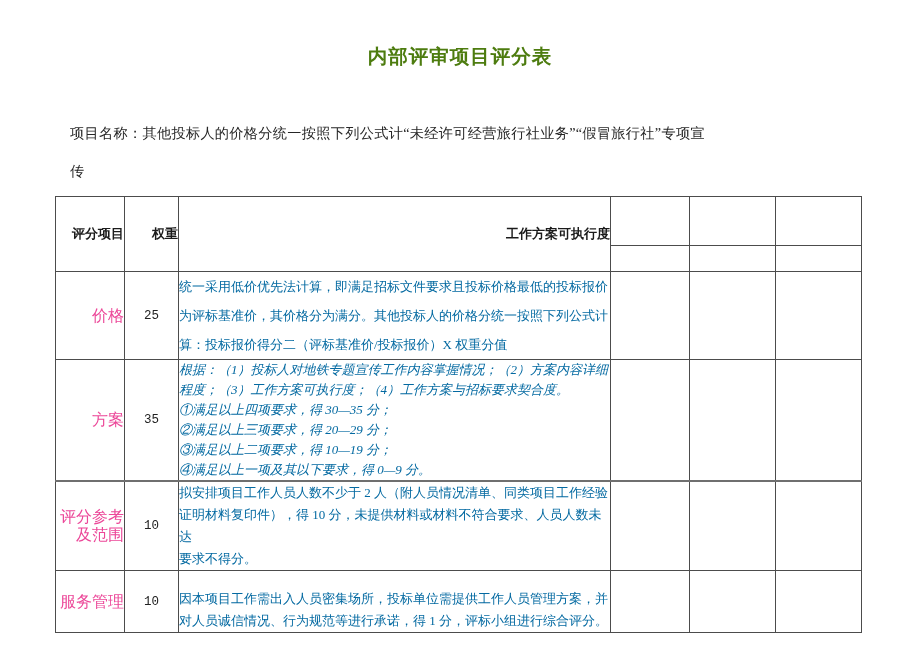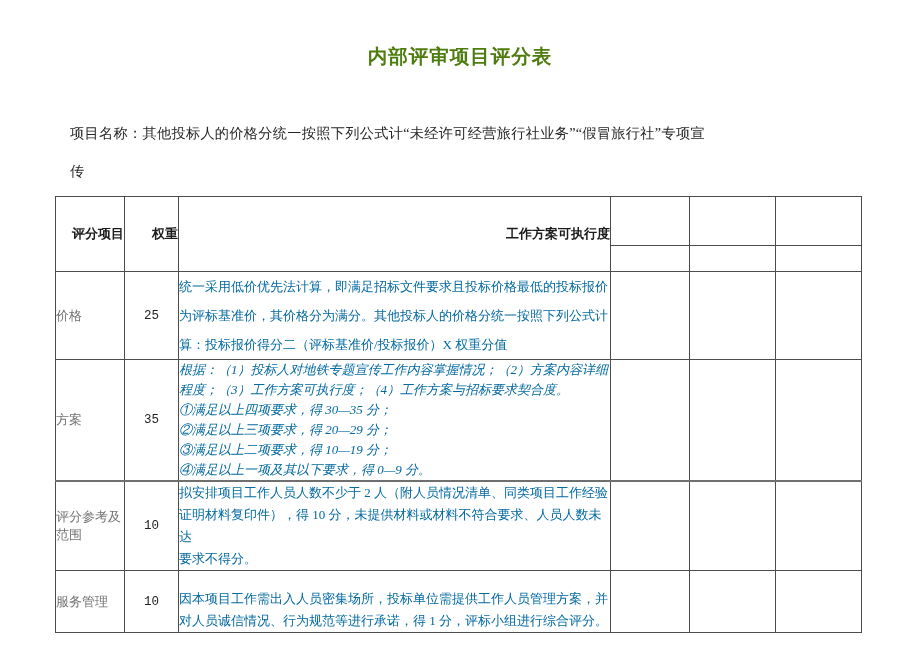--- a/index.html
+++ b/index.html
@@ -56,26 +56,26 @@
     border-bottom: 2px solid #6f6f6f;
   }
   .cell-head {
     text-align: right;
     vertical-align: middle;
     font-weight: bold;
     font-size: 13px;
     color: #1b1b1b;
   }
   .cell-item {
-    text-align: left;
+    text-align: right;
     vertical-align: middle;
-    font-size: 13px;
+    font-size: 16px;
     line-height: 18px;
     padding: 0 1px;
-    color: #737373;
+    color: #ec4899;
   }
   .cell-weight {
     text-align: center;
     vertical-align: middle;
     font-family: Liberation Mono, monospace;
     font-size: 12.5px;
     color: #222222;
   }
   .cell-desc {
     text-align: left;

